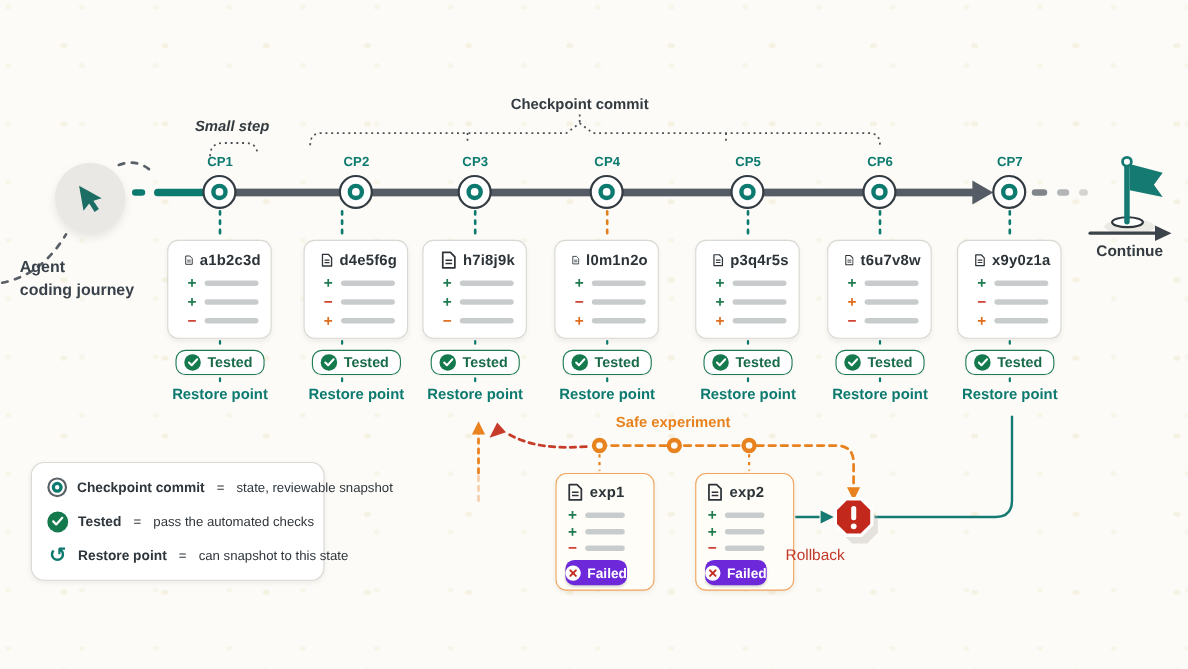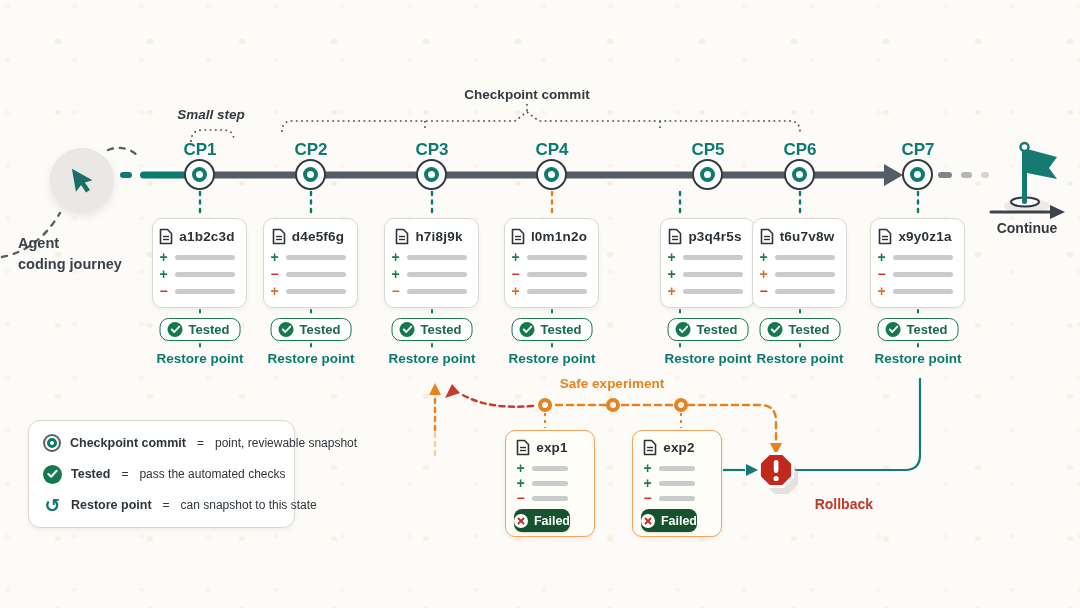--- a/index.html
+++ b/index.html
@@ -15,31 +15,31 @@
       radial-gradient(#f6f2e3 3px, transparent 3.6px),
       radial-gradient(#f8f5ea 2.6px, transparent 3.2px);
     background-size:92px 71px, 67px 53px;
     background-position:12px 6px, 41px 33px;
   }
   svg.layer{position:absolute;left:0;top:0;z-index:1;}
   .abs{position:absolute;z-index:2;}
 
   .toplabel{font-size:13.5px;font-weight:700;color:#333a40;text-align:center;}
   .cp-group{position:absolute;top:140px;width:120px;text-align:center;z-index:2;}
-  .cp-label{font-size:17px;font-weight:700;color:#0d7a6f;height:16px;}
+  .cp-label{font-size:12px;font-weight:700;color:#0d7a6f;height:16px;}
   .cp-node{
     position:absolute;left:44px;top:19px;width:27px;height:27px;border-radius:50%;
     background:#fff;border:2.5px solid #333b42;display:flex;align-items:center;justify-content:center;
   }
   .cp-node-inner{width:7px;height:7px;border-radius:50%;background:#fff;border:4px solid #0c7a6e;}
 
   .card{
     position:absolute;left:12px;top:78px;width:95px;height:90px;box-sizing:border-box;
     background:#fff;border:1.5px solid #d9d8d2;border-radius:10px;
-    box-shadow:0 2px 4px rgba(70,70,55,.07);padding:9px 9px 6px 4px;text-align:left;
+    box-shadow:0 2px 4px rgba(70,70,55,.07);padding:9px 9px 6px 15px;text-align:left;
   }
   .card-head{display:flex;align-items:center;justify-content:center;gap:6px;margin-bottom:8px;}
   .hash{font-size:13.5px;font-weight:700;color:#2c3338;letter-spacing:.2px;}
   .diff-row{display:flex;align-items:center;gap:7px;margin:0 2px 9px 2px;}
   .diff-sign{font-size:14px;font-weight:700;width:9px;line-height:8px;text-align:center;}
   [data-c="green"]{color:#1e7b4f;}
   [data-c="red"]{color:#d03a2b;}
   [data-c="orange"]{color:#df6d1f;}
   .diff-bar{flex:1;height:5px;border-radius:3px;background:#c9cccd;}
 
@@ -53,21 +53,21 @@
   .restore{position:absolute;top:211px;width:100%;font-size:13.5px;font-weight:700;color:#0d7a6f;}
 
   .exp-group{position:absolute;top:430px;width:90px;z-index:2;}
   .exp-card{
     box-sizing:border-box;width:90px;height:107px;background:#fffdf7;
     border:1.5px solid #f0a45e;border-radius:10px;box-shadow:0 2px 4px rgba(120,80,30,.08);
     padding:8px 24px 7px 8px;
   }
   .exp-card .diff-row{margin-bottom:7px;}
   .failed-pill{
-    margin-top:2px;background:#14532d;border-radius:8px;height:23px;
+    margin-top:2px;background:#6d28d9;border-radius:8px;height:23px;
     display:flex;align-items:center;justify-content:center;gap:6px;
     color:#fff;font-weight:700;font-size:12.5px;box-shadow:0 1px 2px rgba(0,0,0,.15);
   }
   .x-circle{width:14px;height:14px;border-radius:50%;background:#fff;display:flex;align-items:center;justify-content:center;}
 
   .legend{
     position:absolute;left:28px;top:420px;width:267px;height:108px;box-sizing:border-box;z-index:2;
     background:#fff;border:1.5px solid #d9d8d2;border-radius:12px;
     box-shadow:0 2px 5px rgba(0,0,0,.06);padding:13px 14px;
     display:flex;flex-direction:column;justify-content:space-between;
@@ -83,22 +83,22 @@
   .agent-circle{
     position:absolute;left:50px;top:148px;width:64px;height:64px;border-radius:50%;
     background:#e9e8e4;box-shadow:0 4px 9px rgba(0,0,0,.09);z-index:2;
     display:flex;align-items:center;justify-content:center;
   }
   .agent-label{position:absolute;left:18px;top:233px;width:150px;z-index:2;
     font-size:14.5px;font-weight:700;color:#39424a;line-height:21px;}
 
   .safe-exp{position:absolute;left:542px;top:376px;width:140px;text-align:center;z-index:2;
     font-size:13.5px;font-weight:700;color:#e8821e;}
-  .rollback{position:absolute;left:753px;top:496px;width:120px;text-align:right;z-index:3;
-    font-size:14px;font-weight:700;color:#c2382a;}
+  .rollback{position:absolute;left:681px;top:496px;width:120px;text-align:center;z-index:3;
+    font-size:14px;font-weight:400;color:#c2382a;}
   .continue{position:absolute;left:967px;top:220px;width:120px;text-align:center;z-index:2;
     font-size:14px;font-weight:700;color:#333a40;}
 </style>
 </head>
 <body>
 
 <div id="canvas">
 
   <svg class="layer" width="1080" height="608" viewBox="0 0 1080 608">
 
@@ -245,21 +245,21 @@
       <span class="check-circle">
           <svg width="10" height="9" viewBox="0 0 12 10">
             <polyline points="1.5,5 4.5,8 10.5,1.5" fill="none" stroke="#fff" stroke-width="2.2" stroke-linecap="round" stroke-linejoin="round"></polyline>
           </svg>
         </span>
       <span>Tested</span>
     </div>
     <div class="restore">Restore point</div>
   </div>
 
-  <div class="cp-group" style="left:251px">
+  <div class="cp-group" style="left:264px">
     <div class="cp-label">CP2</div>
     <div class="cp-node">
         <div class="cp-node-inner"></div>
       </div>
     <div class="card">
       <div class="card-head">
         <svg width="14" height="17" viewBox="0 0 14 17">
             <path d="M1.5 1.5 H8.5 L12.5 5.5 V15.5 H1.5 Z" fill="none" stroke="#2d3338" stroke-width="1.6" stroke-linejoin="round"></path>
             <line x1="4" y1="8.5" x2="10" y2="8.5" stroke="#2d3338" stroke-width="1.4"></line>
             <line x1="4" y1="11.5" x2="10" y2="11.5" stroke="#2d3338" stroke-width="1.4"></line>
@@ -359,21 +359,21 @@
       <span class="check-circle">
           <svg width="10" height="9" viewBox="0 0 12 10">
             <polyline points="1.5,5 4.5,8 10.5,1.5" fill="none" stroke="#fff" stroke-width="2.2" stroke-linecap="round" stroke-linejoin="round"></polyline>
           </svg>
         </span>
       <span>Tested</span>
     </div>
     <div class="restore">Restore point</div>
   </div>
 
-  <div class="cp-group" style="left:648px">
+  <div class="cp-group" style="left:620px">
     <div class="cp-label">CP5</div>
     <div class="cp-node">
         <div class="cp-node-inner"></div>
       </div>
     <div class="card">
       <div class="card-head">
         <svg width="14" height="17" viewBox="0 0 14 17">
             <path d="M1.5 1.5 H8.5 L12.5 5.5 V15.5 H1.5 Z" fill="none" stroke="#2d3338" stroke-width="1.6" stroke-linejoin="round"></path>
             <line x1="4" y1="8.5" x2="10" y2="8.5" stroke="#2d3338" stroke-width="1.4"></line>
             <line x1="4" y1="11.5" x2="10" y2="11.5" stroke="#2d3338" stroke-width="1.4"></line>
@@ -552,21 +552,21 @@
     </div>
   </div>
 
   <div class="legend">
     <div class="legend-row">
       <span class="lg-node">
           <span class="lg-node-inner"></span>
         </span>
       <span class="legend-term">Checkpoint commit</span>
       <span class="legend-eq">=</span>
-      <span class="legend-def">point, reviewable snapshot</span>
+      <span class="legend-def">state, reviewable snapshot</span>
     </div>
     <div class="legend-row">
       <span class="lg-check">
           <svg width="11" height="10" viewBox="0 0 12 10">
             <polyline points="1.5,5 4.5,8 10.5,1.5" fill="none" stroke="#fff" stroke-width="2.2" stroke-linecap="round" stroke-linejoin="round"></polyline>
           </svg>
         </span>
       <span class="legend-term">Tested</span>
       <span class="legend-eq">=</span>
       <span class="legend-def">pass the automated checks</span>

